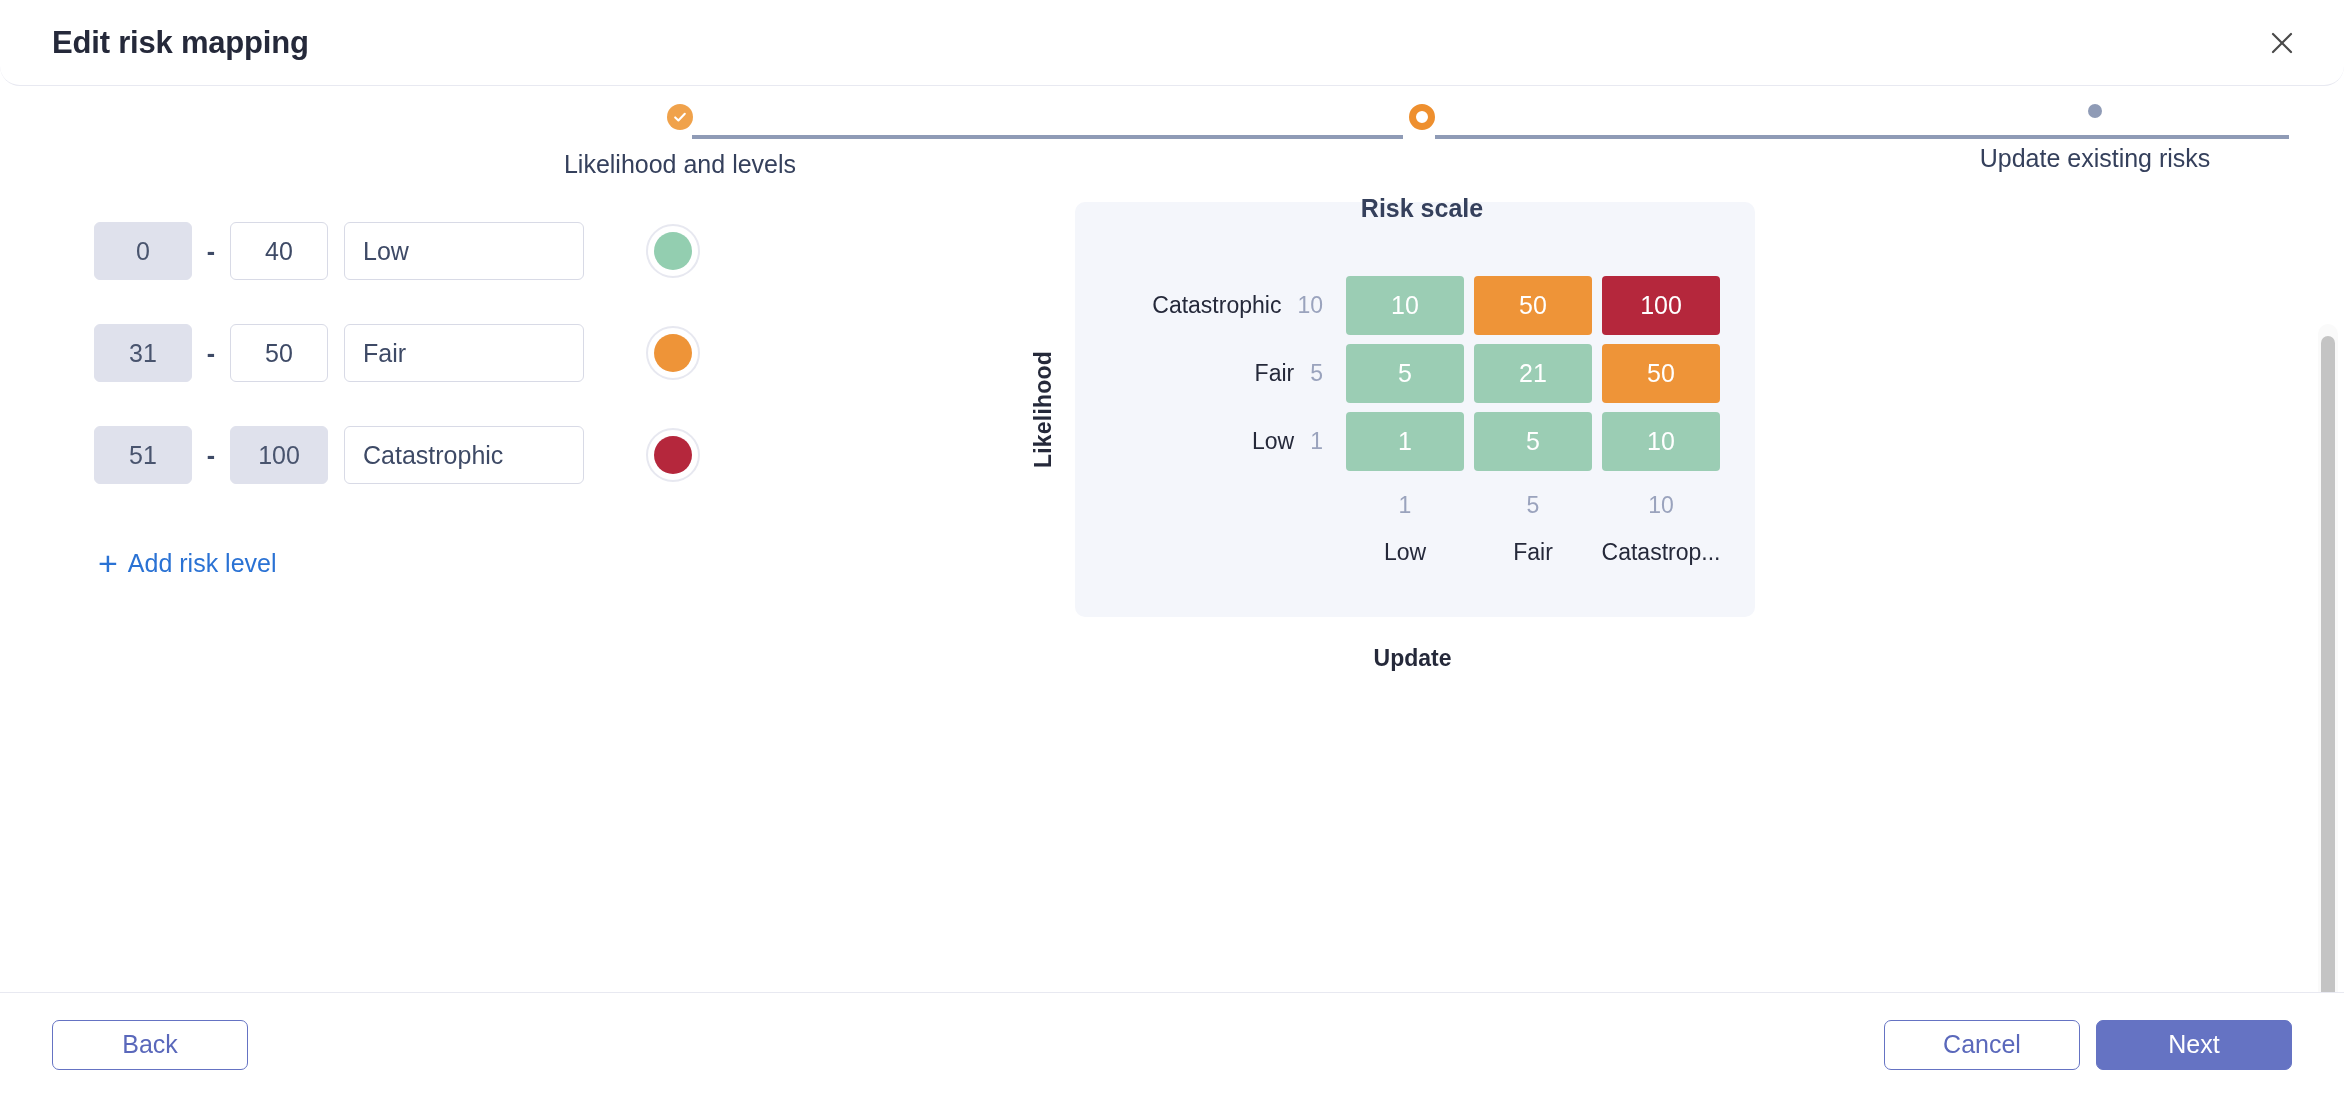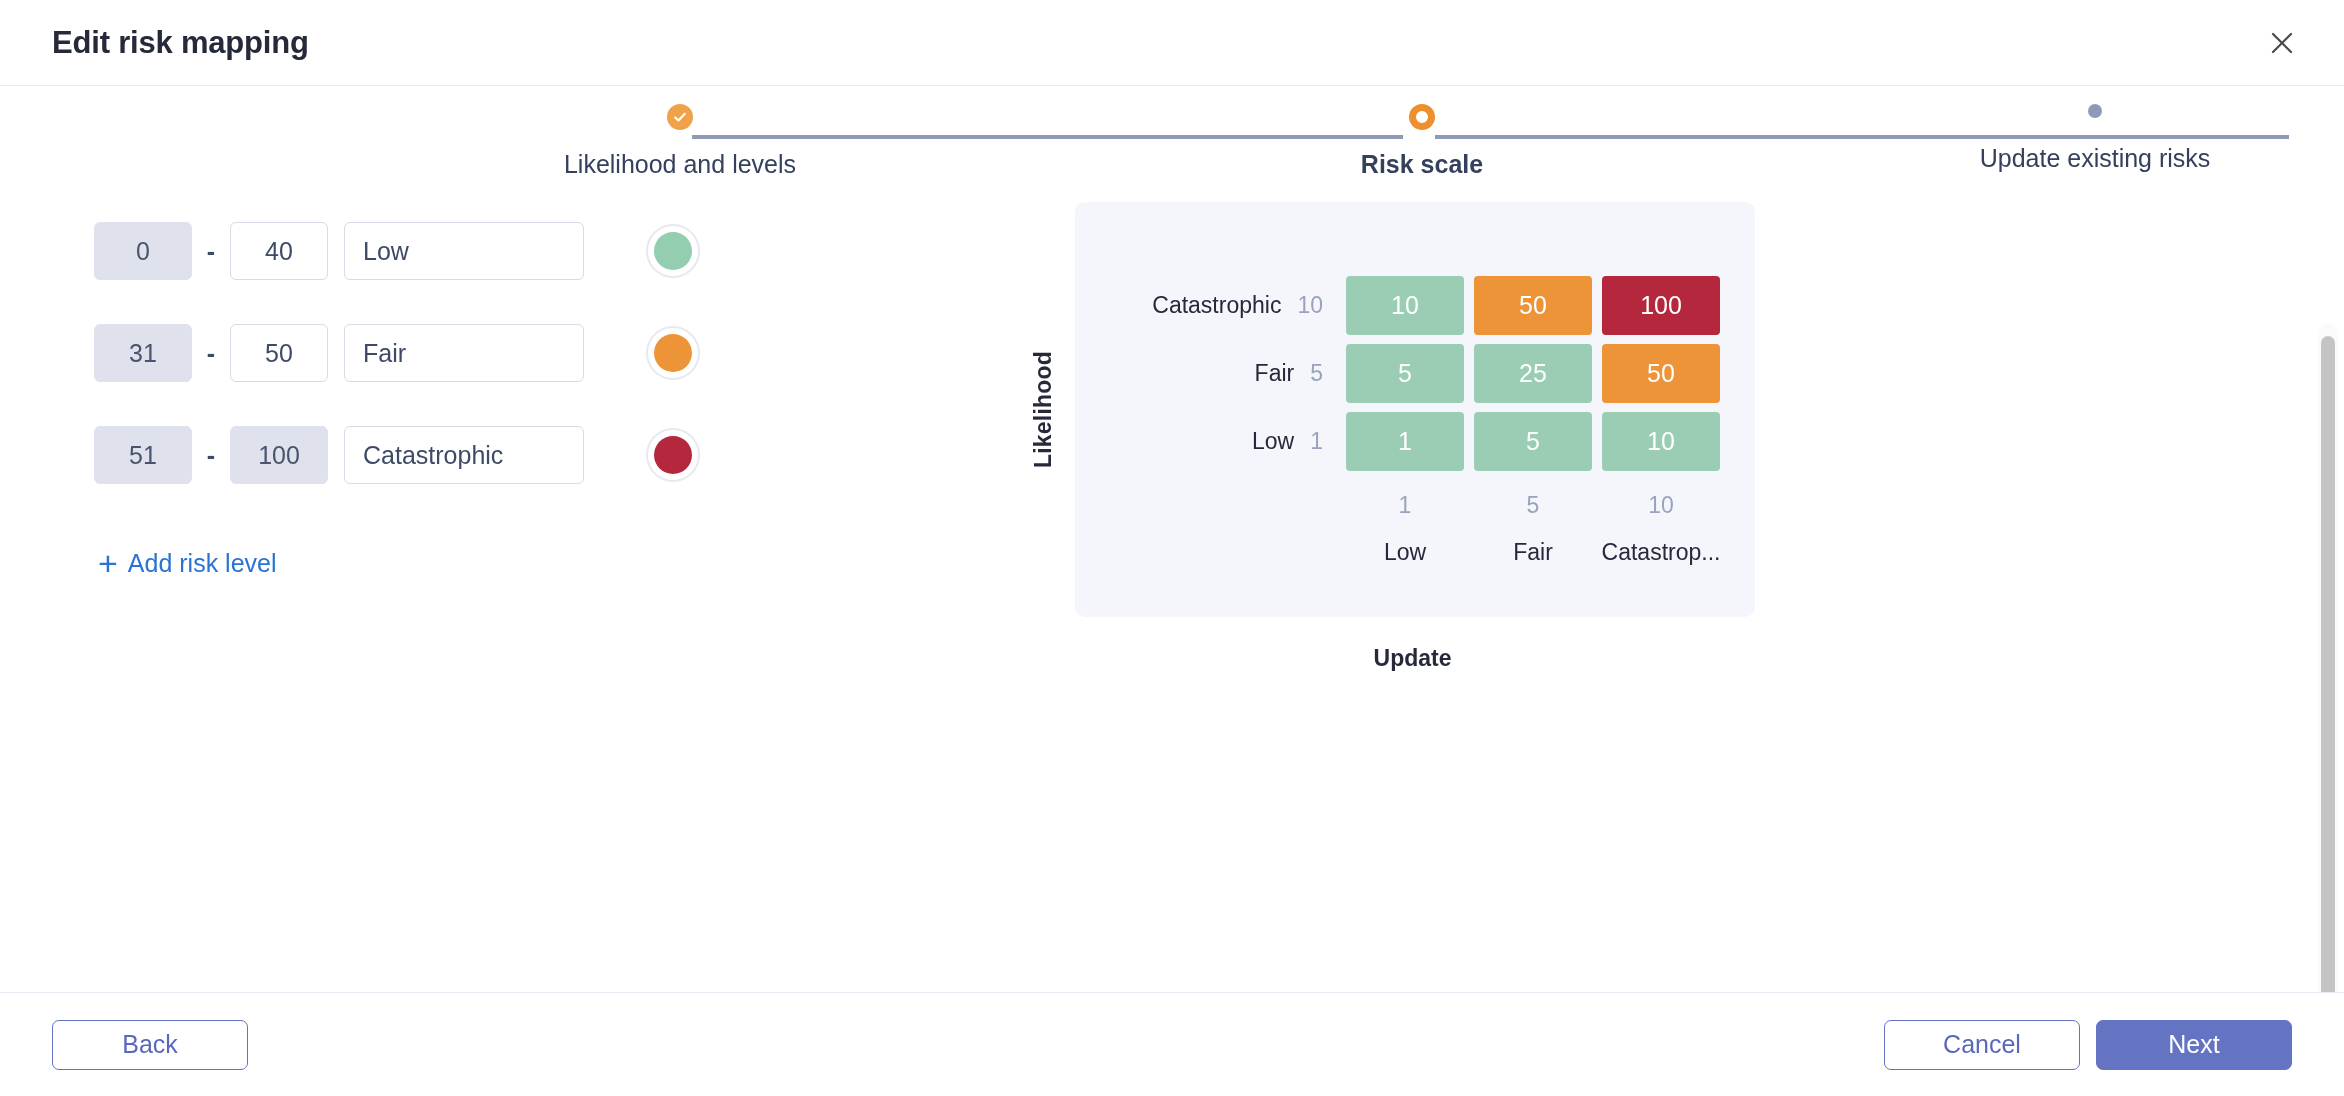--- a/index.html
+++ b/index.html
@@ -23,20 +23,21 @@
 
   
   .modal-header {
     height: 86px;
     flex: 0 0 86px;
     border-bottom: 1px solid #e8e9f1;
     display: flex;
     align-items: center;
     padding: 0 52px;
     position: relative;
+    border-radius: 20px;
   }
   .modal-title {
     font-size: 31px;
     font-weight: bold;
     color: #25293a;
     letter-spacing: -0.2px;
   }
   .close-btn {
     position: absolute;
     right: 38px;
@@ -76,21 +77,21 @@
   .step {
     position: absolute;
     top: 0;
     display: flex;
     flex-direction: column;
     align-items: center;
     width: 420px;
     cursor: pointer;
   }
   .step.s1 { left: 78px; }
-  .step.s2 { left: 820px; }
+  .step.s2 { left: 820px; gap: 44px; }
   .step.s3 { left: 1493px; }
 
   .step-marker {
     width: 26px; height: 26px;
     border-radius: 50%;
     display: flex; align-items: center; justify-content: center;
     margin-bottom: 20px;
   }
   .step-marker.done {
     background: #f0a24b;
@@ -437,21 +438,21 @@
               </div>
               <div class="cell" style="background:#9BCDB4">10</div>
               <div class="cell" style="background:#EE9438">50</div>
               <div class="cell" style="background:#B5273C">100</div>
 
               <div class="row-label">
                 <span>Fair</span>
                 <span class="num">5</span>
               </div>
               <div class="cell" style="background:#9BCDB4">5</div>
-              <div class="cell" style="background:#9BCDB4">25</div>
+              <div class="cell" style="background:#9BCDB4">21</div>
               <div class="cell" style="background:#EE9438">50</div>
 
               <div class="row-label">
                 <span>Low</span>
                 <span class="num">1</span>
               </div>
               <div class="cell" style="background:#9BCDB4">1</div>
               <div class="cell" style="background:#9BCDB4">5</div>
               <div class="cell" style="background:#9BCDB4">10</div>
 

